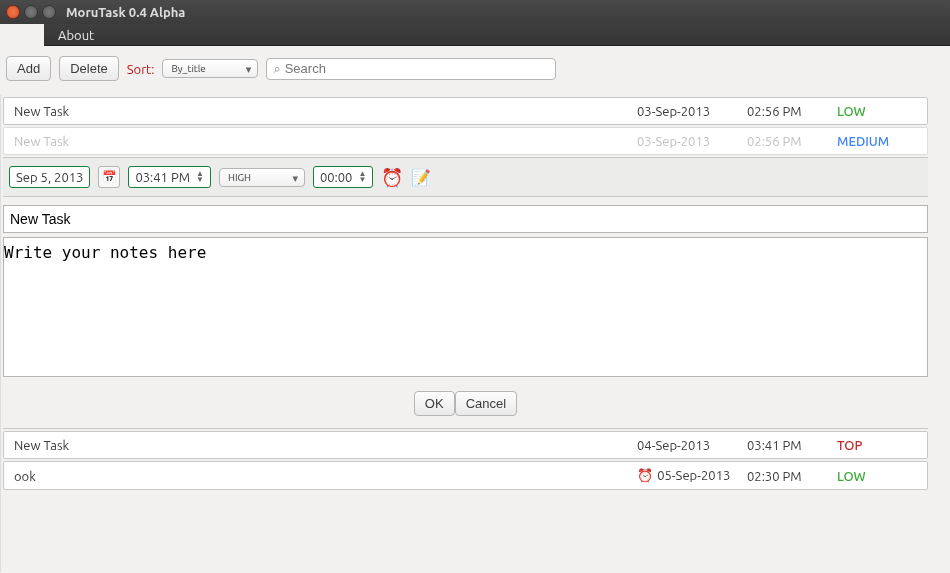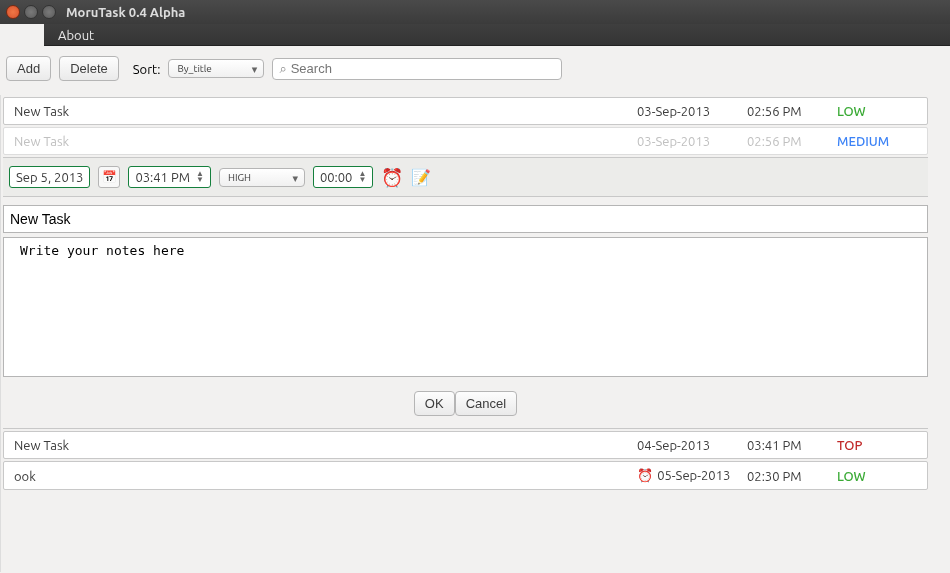--- a/index.html
+++ b/index.html
@@ -49,21 +49,21 @@
 }
 .btn {
   background: linear-gradient(#fdfdfd, #eaeaea);
   border: 1px solid #b5b5b5;
   border-radius: 4px;
   padding: 4px 10px;
   font-size: 13px;
   color: #3c3c3c;
   cursor: pointer;
 }
-.sort-label { margin-left: 6px; color: #000000; }
+.sort-label { color: #b91c1c; }
 .select {
   background: linear-gradient(#fff, #f0f0f0);
   border: 1px solid #b5b5b5;
   border-radius: 4px;
   padding: 3px 24px 3px 8px;
   font-size: 10px;
   position: relative;
   min-width: 96px;
 }
 .select::after {
@@ -148,22 +148,22 @@
   border: 1px solid #b5b5b5;
   padding: 5px 6px;
   font-size: 14px;
   background: #fff;
 }
 .notes {
   width: calc(100% - 4px);
   height: 140px;
   margin: 4px 2px 0 2px;
   border: 1px solid #b5b5b5;
-  padding: 5px 16px;
-  font-size: 13px;
+  padding: 5px 0;
+  font-size: 16px;
   background: #fff;
   resize: none;
 }
 .editor-actions {
   display: flex; justify-content: center; gap: 0;
   padding: 12px 0;
   border-bottom: 1px solid #c8c8c8;
   margin: 0 2px;
 }
 .row .bell { color: #2a7ad1; margin-right: 4px; }

